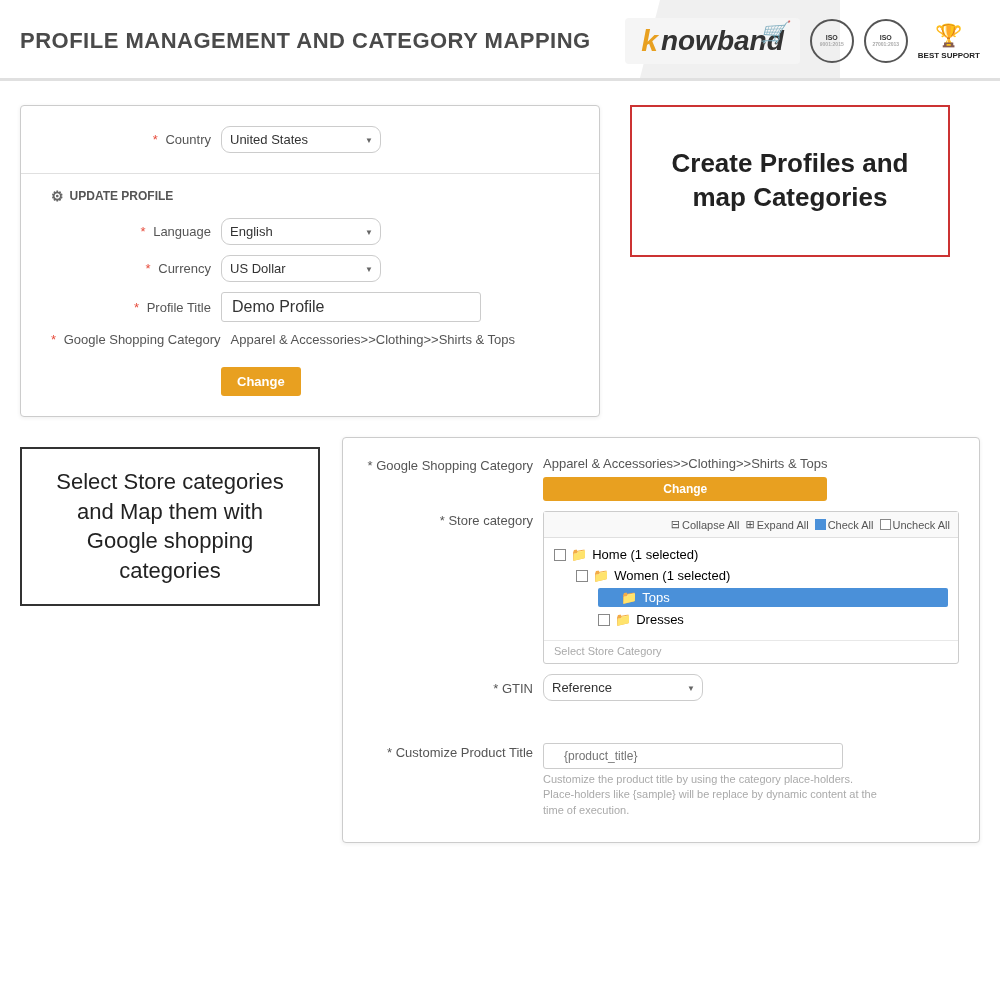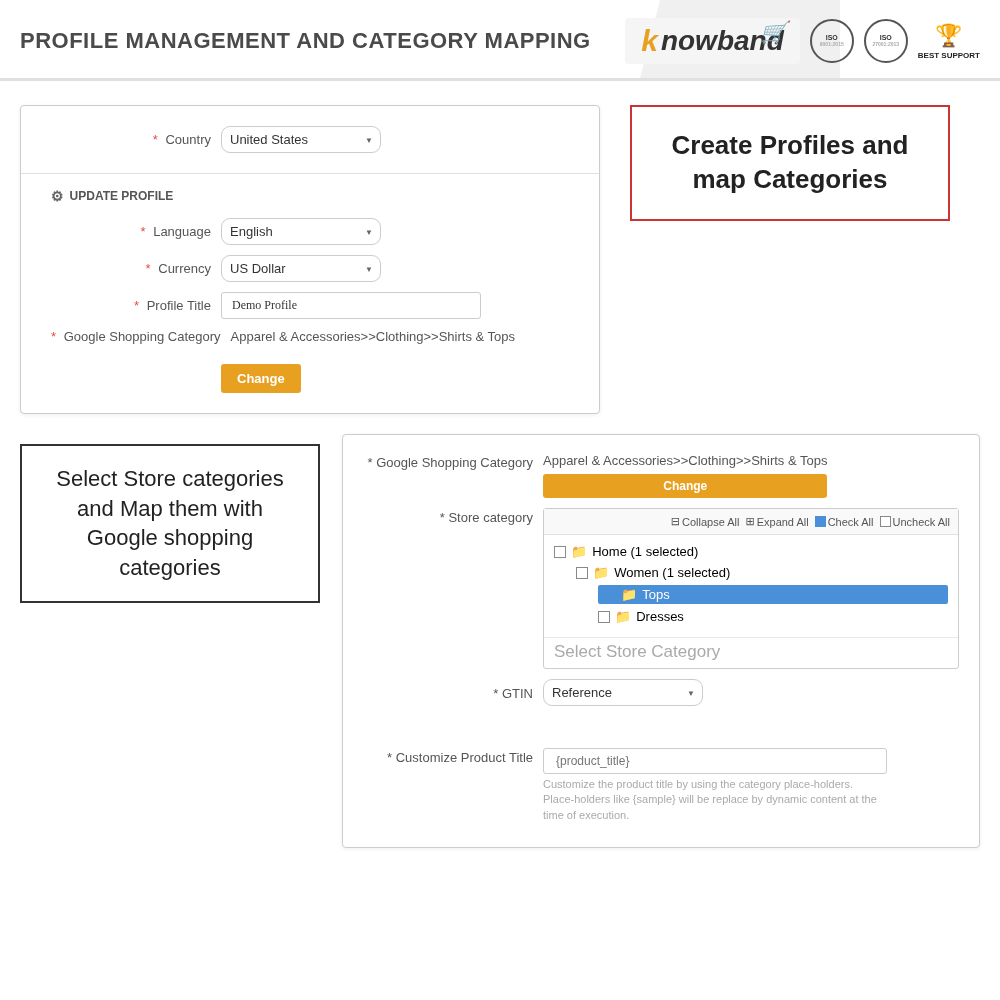--- a/index.html
+++ b/index.html
@@ -189,45 +189,44 @@
     }
     .form-rows {
       display: flex;
       flex-direction: column;
       gap: 10px;
     }
     .form-input {
       border: 1px solid #ccc;
       border-radius: 3px;
       padding: 5px 10px;
-      font-size: 12px;
+      font-size: 16px;
       color: #333;
       width: 260px;
-      font-family: Liberation Serif, serif;
     }
     .google-cat-value {
       font-size: 13px;
       color: #555;
     }
     .btn-change {
       background: #e8a020;
       color: #fff;
       border: none;
       border-radius: 3px;
       padding: 7px 16px;
       font-size: 13px;
       font-weight: 700;
       cursor: pointer;
       margin-top: 10px;
     }
 
     
     .create-profiles-box {
       border: 2px solid #cc3333;
-      padding: 22px 30px;
+      padding: 40px 30px;
       display: flex;
       align-items: center;
       justify-content: center;
       min-width: 280px;
       max-width: 320px;
     }
     .create-profiles-text {
       font-size: 26px;
       font-weight: 700;
       color: #222;
@@ -354,21 +353,21 @@
       border-color: #4a90d9;
     }
     .cat-folder {
       color: #888;
       font-size: 13px;
     }
     .cat-indent {
       padding-left: 22px;
     }
     .select-store-label {
-      font-size: 17px;
+      font-size: 11px;
       color: #aaa;
       padding: 4px 10px 6px;
       border-top: 1px solid #e8e8e8;
     }
 
     
     .gtin-row {
       display: flex;
       align-items: center;
       gap: 10px;
@@ -377,24 +376,24 @@
     .customize-row {
       display: flex;
       align-items: flex-start;
       gap: 10px;
       margin-bottom: 6px;
       margin-top: 42px;
     }
     .customize-input {
       border: 1px solid #ccc;
       border-radius: 3px;
-      padding: 5px 12px;
+      padding: 5px 20px;
       font-size: 12px;
       color: #888;
-      width: 344px;
+      width: 300px;
     }
     .customize-hint {
       font-size: 11px;
       color: #aaa;
       margin-top: 3px;
       max-width: 340px;
       line-height: 1.4;
     }
   </style>
 </head>

